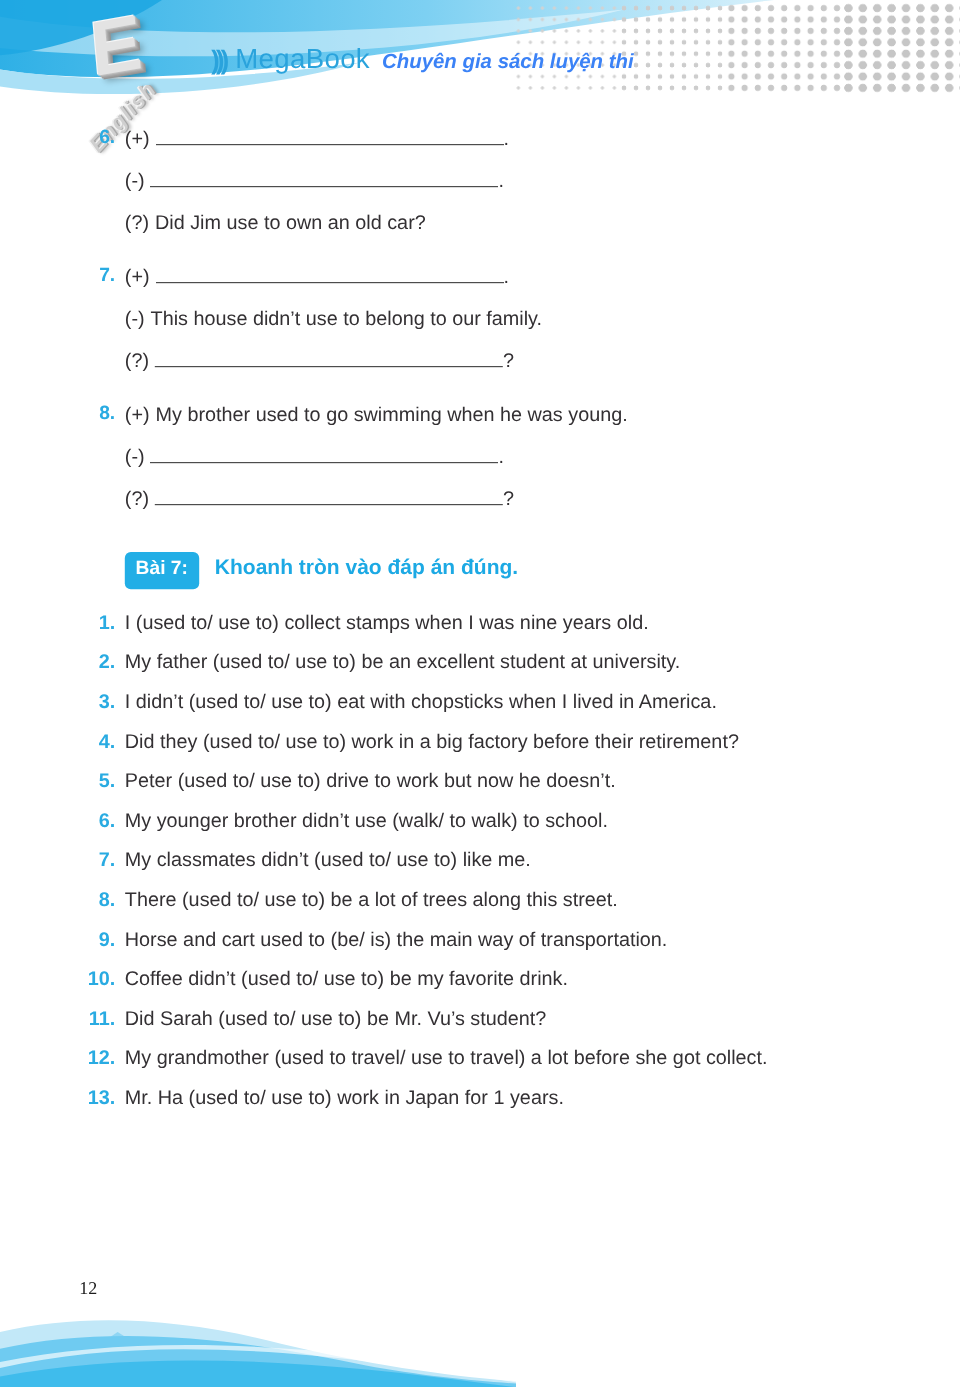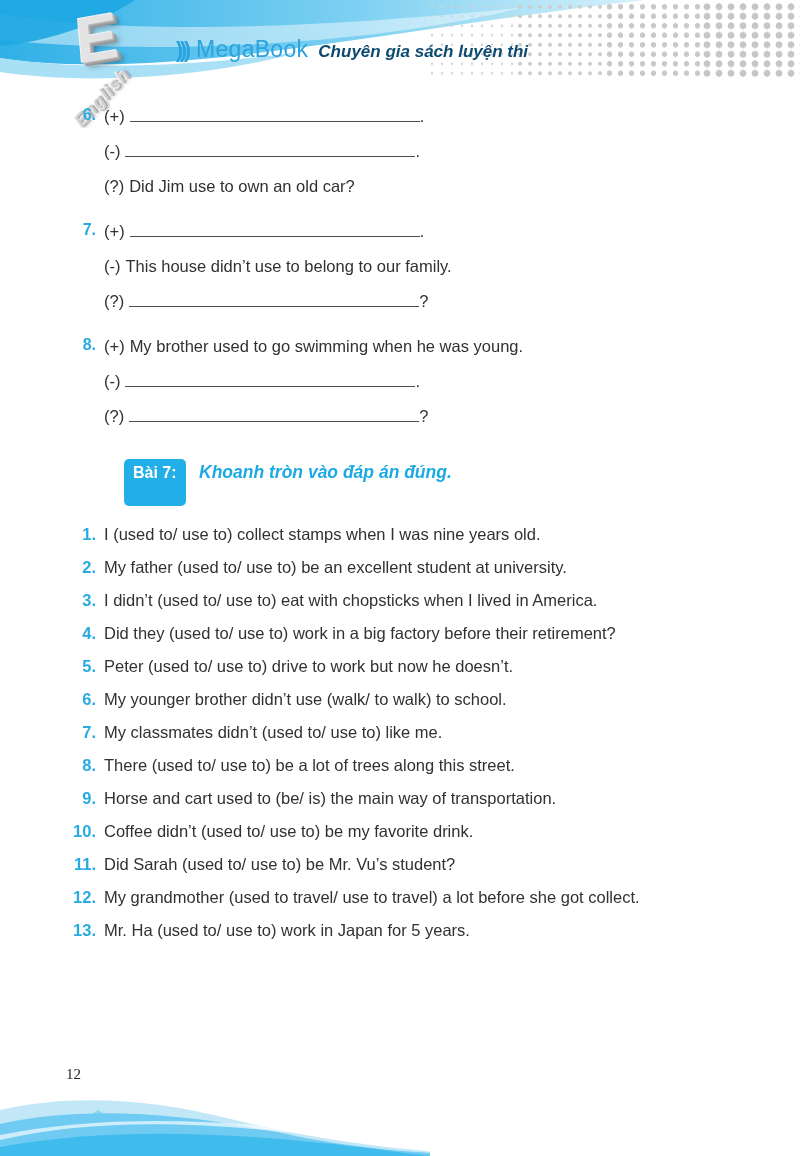--- a/index.html
+++ b/index.html
@@ -19,37 +19,37 @@
   .logo-e{font-size:64px;font-weight:bold;line-height:1;color:#e3e3e3;margin-left:28px;
           text-shadow:-1px -1px 0 #f7f7f7,1px 1px 0 #bdbdbd,2px 2px 0 #ababab,3px 3px 0 #9e9e9e,4px 4px 0 #949494,6px 6px 5px rgba(0,0,0,.28);
           transform:skewX(-5deg);}
   .logo-word{font-size:18px;font-weight:bold;font-style:italic;color:#cfcfcf;letter-spacing:1px;
           text-shadow:-1px -1px 0 #f2f2f2,1px 1px 0 #a8a8a8,2px 2px 3px rgba(0,0,0,.3);
           transform:rotate(-37deg);position:relative;left:2px;top:-3px;}
 
   .brand-row{position:absolute;left:176px;top:36px;display:flex;align-items:baseline;}
   .chev{font-weight:bold;font-size:21px;color:#2aa3dc;letter-spacing:-3px;margin-right:8px;transform:scaleY(1.05);}
   .brand-name{font-size:23px;font-weight:normal;color:#2aa3dc;letter-spacing:.3px;}
-  .tagline{font-size:17px;font-style:italic;font-weight:bold;color:#0c4a6e;margin-left:10px;
+  .tagline{font-size:17px;font-style:italic;font-weight:bold;color:#3b82f6;margin-left:10px;
            text-shadow:0 0 1px #ffffff;}
 
   
   .content{position:absolute;top:106px;left:66px;width:668px;}
   .num{width:30px;text-align:right;color:#29abe2;font-weight:bold;flex:none;margin-right:8px;}
 
   .fill-item{display:flex;margin-bottom:10px;}
   .fill-lines{flex:1;}
   .fill-line{font-size:16.5px;line-height:21px;margin-bottom:14px;}
   .prefix{margin-right:5px;}
   .blank{display:inline-block;width:290px;height:14px;border-bottom:1.4px solid #4d4d4d;}
 
   .section-head{margin:18px 0 18px 38px;line-height:26px;}
   .badge{display:inline-block;background:#22aee6;color:#ffffff;font-weight:bold;font-size:16px;
-         padding:1px 9px 20px;border-radius:5px;margin-left:20px;}
-  .section-title{color:#1ca9e4;font-weight:bold;font-size:17.5px;margin-left:9px;font-style:italic;}
+         padding:1px 9px 4px;border-radius:5px;}
+  .section-title{color:#1ca9e4;font-weight:bold;font-size:17.5px;margin-left:9px;}
 
   .mc-row{display:flex;font-size:16.5px;line-height:21px;margin-bottom:12px;}
   .mc-text{flex:1;}
 
   
   .page-num{position:absolute;left:66px;top:1066px;font-family:"Liberation Serif",serif;font-size:15px;color:#1d1d1d;}
   .footer-svg{position:absolute;left:0;bottom:0;}
 </style>
 </head>
 <body>
@@ -187,21 +187,21 @@
       <div class="mc-row">
         <span class="num">11.</span>
         <span class="mc-text">Did Sarah (used to/ use to) be Mr. Vu’s student?</span>
       </div>
       <div class="mc-row">
         <span class="num">12.</span>
         <span class="mc-text">My grandmother (used to travel/ use to travel) a lot before she got collect.</span>
       </div>
       <div class="mc-row">
         <span class="num">13.</span>
-        <span class="mc-text">Mr. Ha (used to/ use to) work in Japan for 5 years.</span>
+        <span class="mc-text">Mr. Ha (used to/ use to) work in Japan for 1 years.</span>
       </div>
     </div>
   </div>
 
   <div class="page-num">12</div>
 
   <svg class="footer-svg" width="430" height="62" viewBox="0 0 430 62">
     <path d="M0,62 L0,16 C70,0 150,4 235,26 C305,43 375,53 430,57 L430,62 Z" fill="#c2e8f8"></path>
     <path d="M30,62 L98,16 C112,24 120,33 122,44 L88,62 Z" fill="#8ad4f3" opacity="0.9"></path>
     <path d="M0,62 L0,30 C90,10 195,20 305,44 C348,52 395,57 430,59 L430,62 Z" fill="#6fcbf1"></path>

